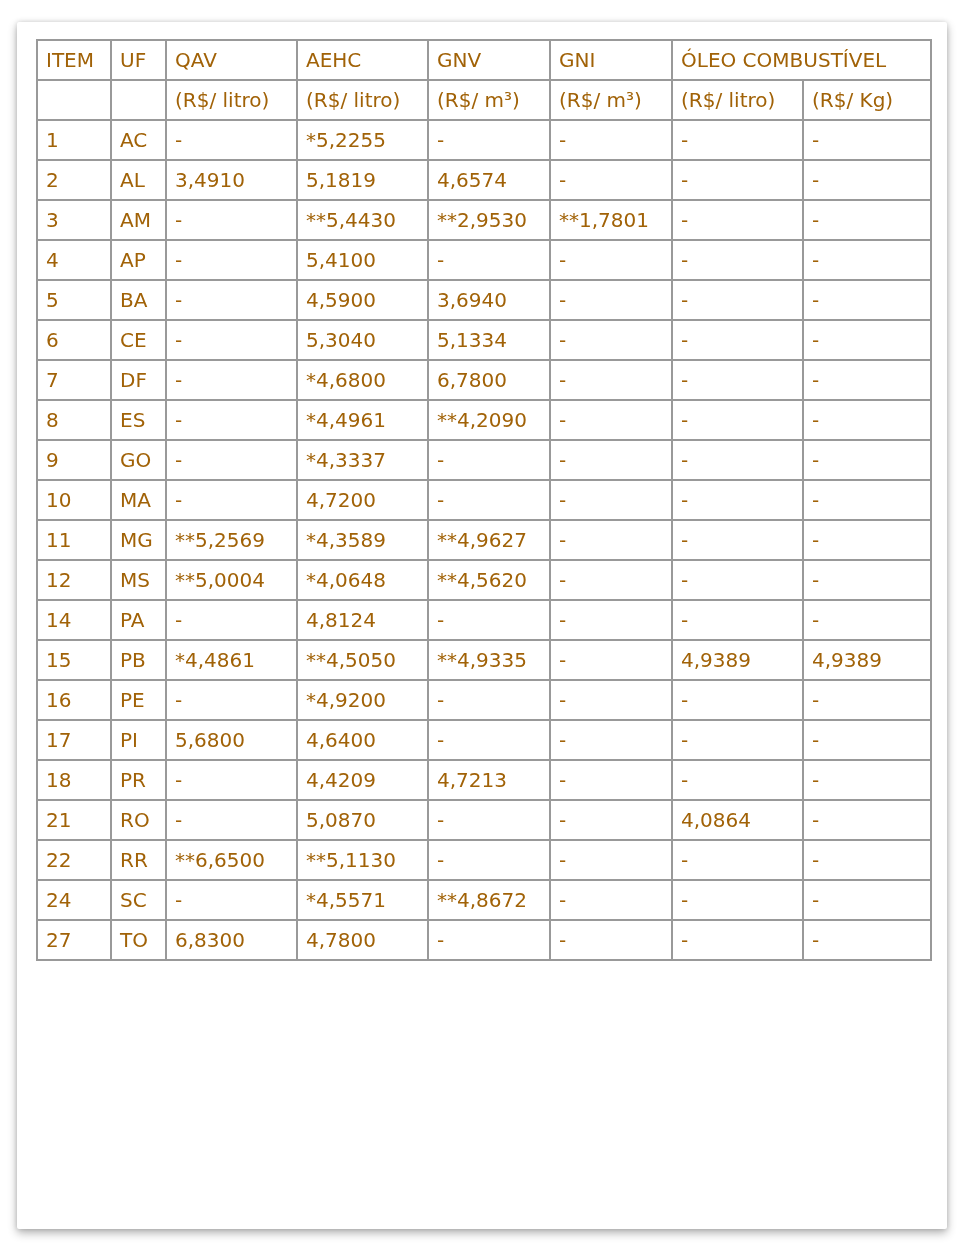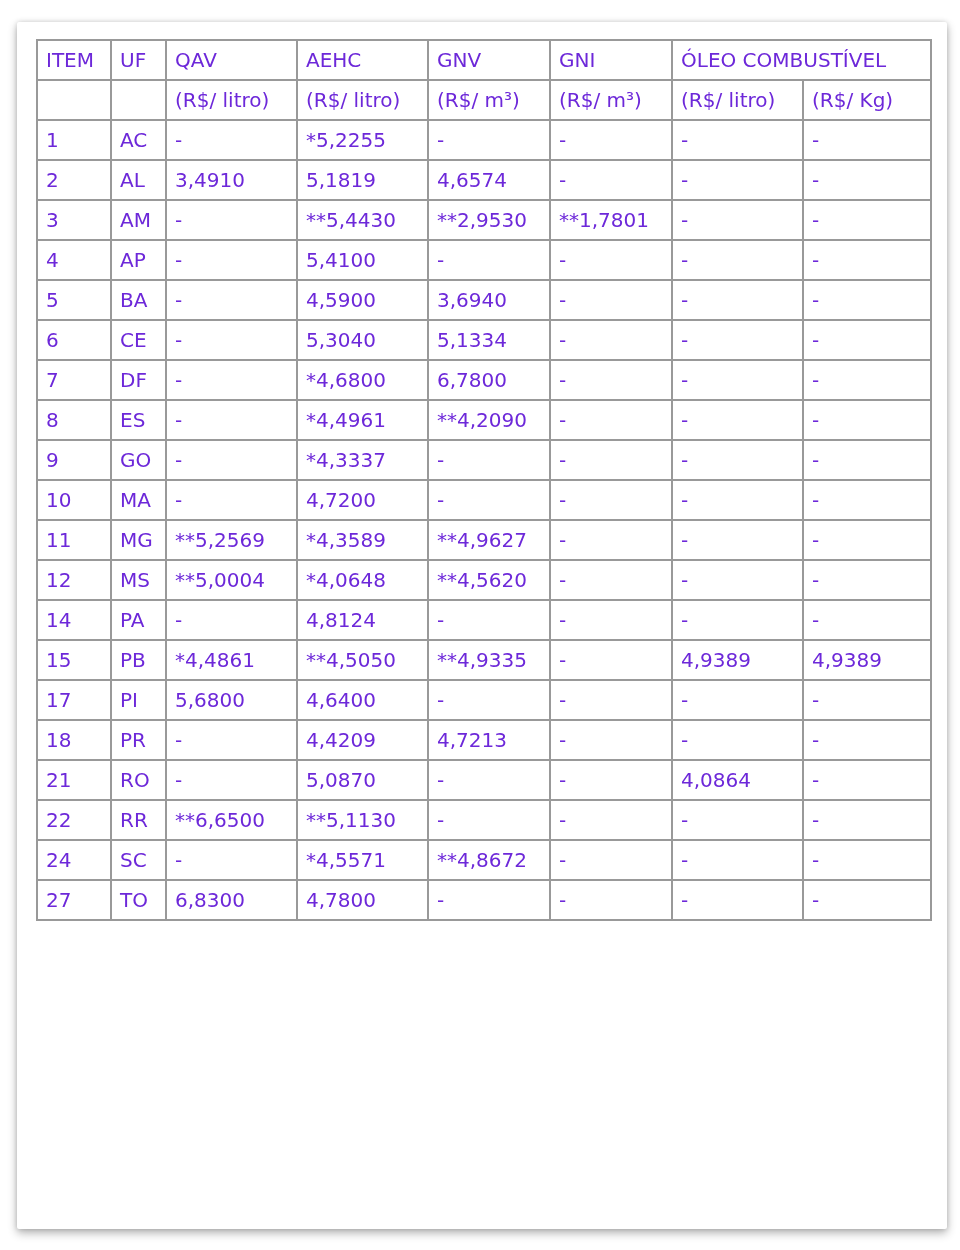--- a/index.html
+++ b/index.html
@@ -23,21 +23,21 @@
     height: 1207px;
     background: #ffffff;
     border-radius: 2px;
     box-shadow: 0 4px 10px rgba(0,0,0,0.30), 0 0 5px rgba(0,0,0,0.14);
     padding: 17px 17px 15px 19px;
   }
   table.fuel-table {
     border-collapse: collapse;
     width: 894px;
     table-layout: fixed;
-    color: #6d28d9;
+    color: #a16207;
     font-size: 20px;
   }
   table.fuel-table th,
   table.fuel-table td {
     border: 2px solid #999999;
     text-align: left;
     vertical-align: middle;
     font-weight: normal;
     padding: 4px 6px 4px 8px;
     height: 40px;
@@ -226,20 +226,30 @@
             <td>15</td>
             <td>PB</td>
             <td>*4,4861</td>
             <td>**4,5050</td>
             <td>**4,9335</td>
             <td>-</td>
             <td>4,9389</td>
             <td>4,9389</td>
           </tr>
           <tr>
+            <td>16</td>
+            <td>PE</td>
+            <td>-</td>
+            <td>*4,9200</td>
+            <td>-</td>
+            <td>-</td>
+            <td>-</td>
+            <td>-</td>
+          </tr>
+          <tr>
             <td>17</td>
             <td>PI</td>
             <td>5,6800</td>
             <td>4,6400</td>
             <td>-</td>
             <td>-</td>
             <td>-</td>
             <td>-</td>
           </tr>
           <tr>

